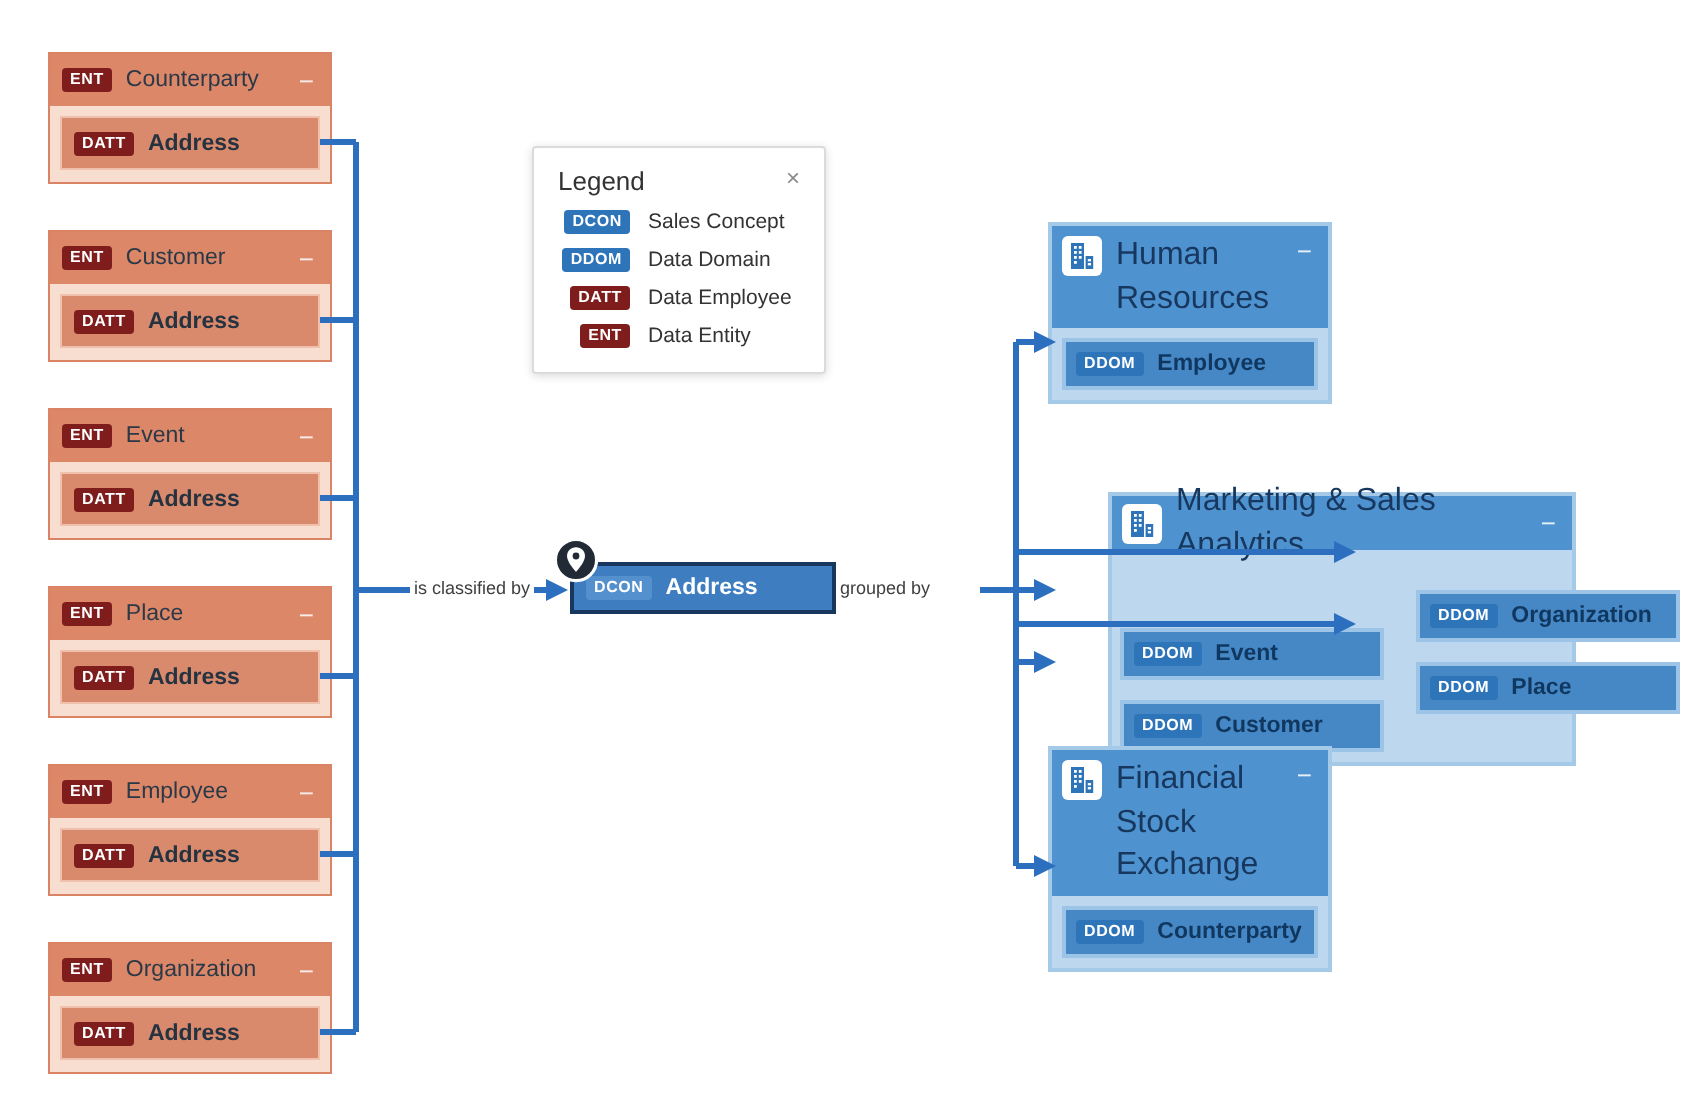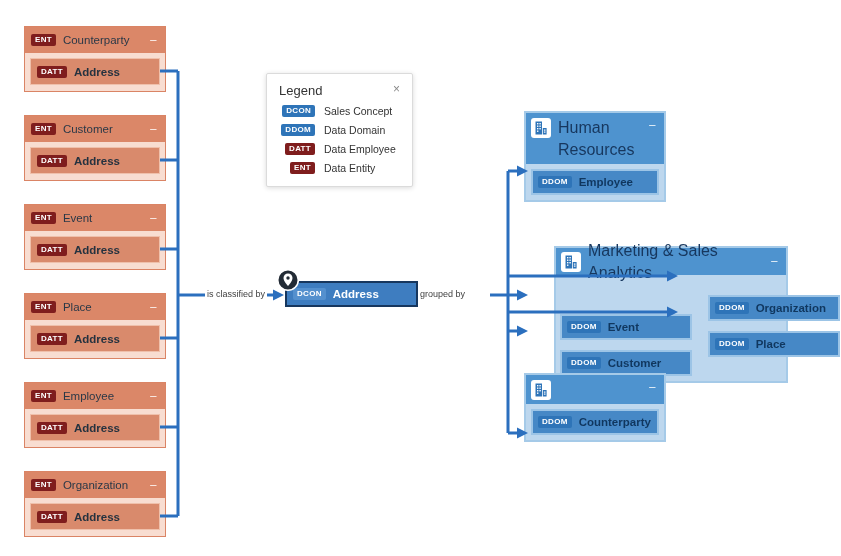--- a/index.html
+++ b/index.html
@@ -288,20 +288,21 @@
             <rect class="w" x="6.4" y="3" width="1.4" height="1.4"></rect>
           <rect class="w" x="4" y="5.5" width="1.4" height="1.4"></rect>
             <rect class="w" x="6.4" y="5.5" width="1.4" height="1.4"></rect>
           <rect class="w" x="4" y="8" width="1.4" height="1.4"></rect>
             <rect class="w" x="6.4" y="8" width="1.4" height="1.4"></rect>
           <rect class="w" x="4" y="10.5" width="1.4" height="1.4"></rect>
           <rect class="w" x="10.9" y="9.5" width="1.6" height="1.2"></rect>
             <rect class="w" x="10.9" y="11.5" width="1.6" height="1.2"></rect>
         </svg>
       </span>
+      <span class="lob-title" style="width:88px;">Financial Stock Exchange</span>
       <span class="lob-collapse">−</span>
     </div>
     <div class="lob-body">
       <div class="dom-chip">
         <span class="badge-blue">DDOM</span>
         <span class="dom-label">Counterparty</span>
       </div>
     </div>
   </div>
 

